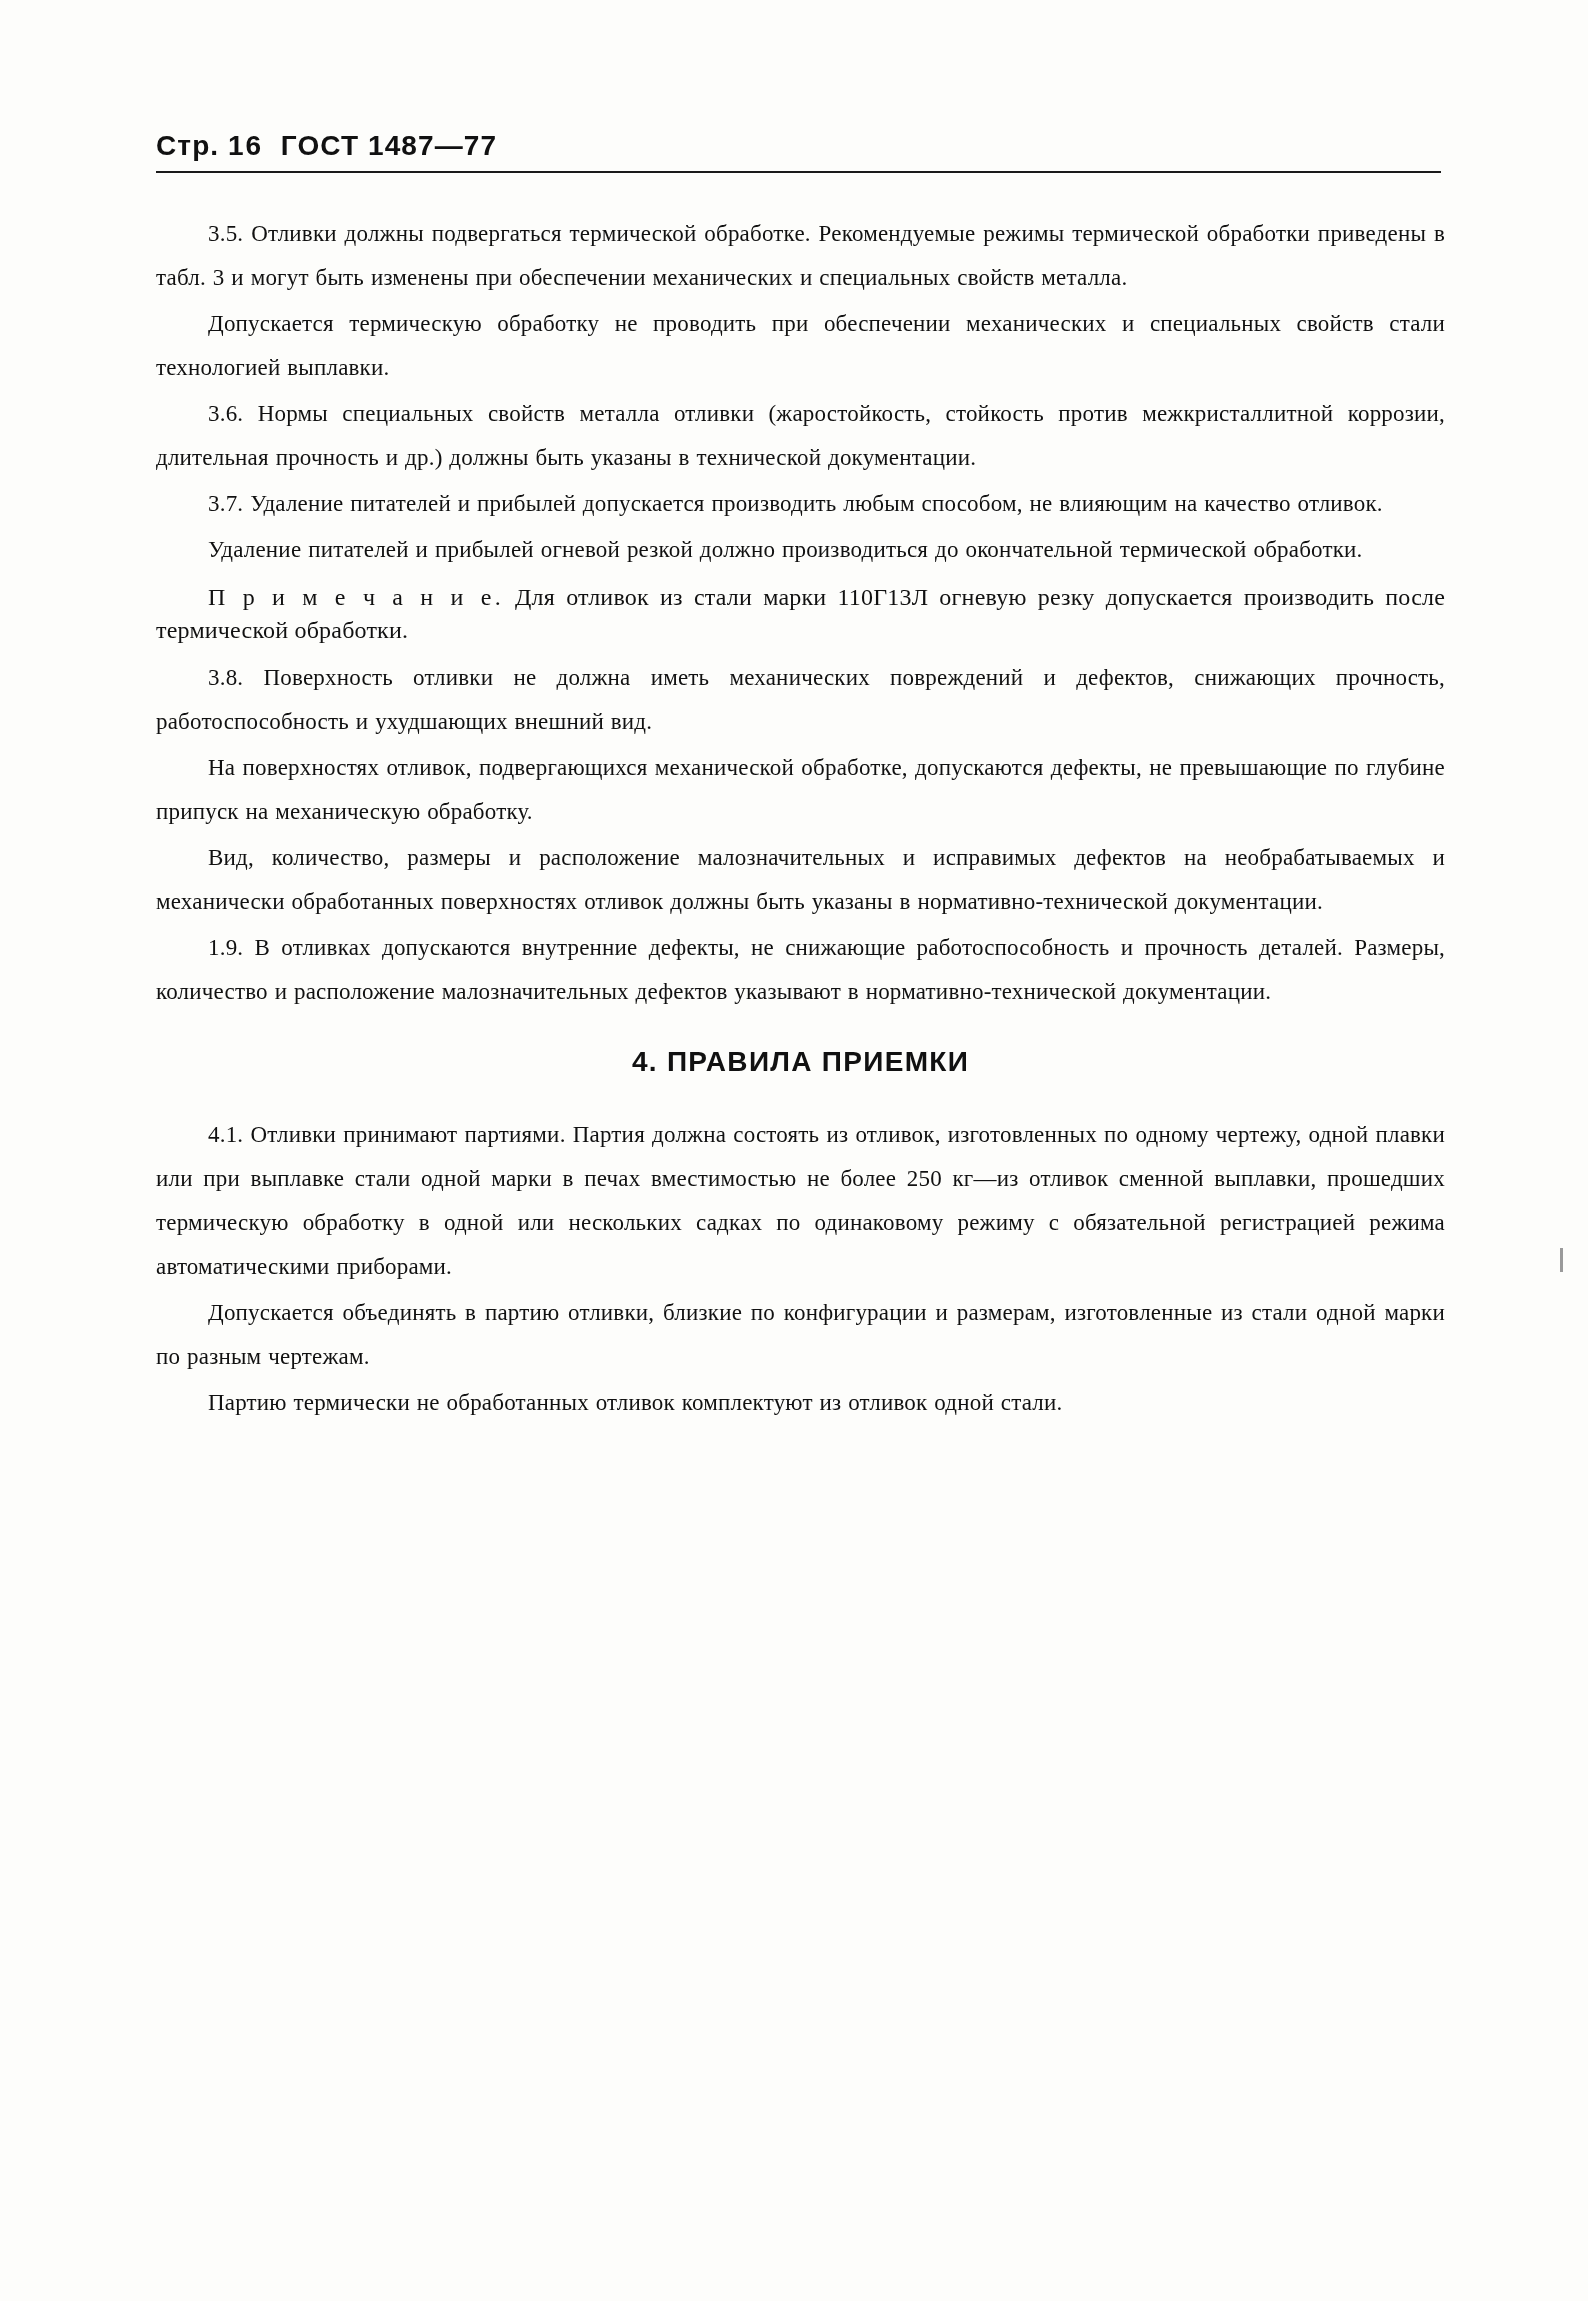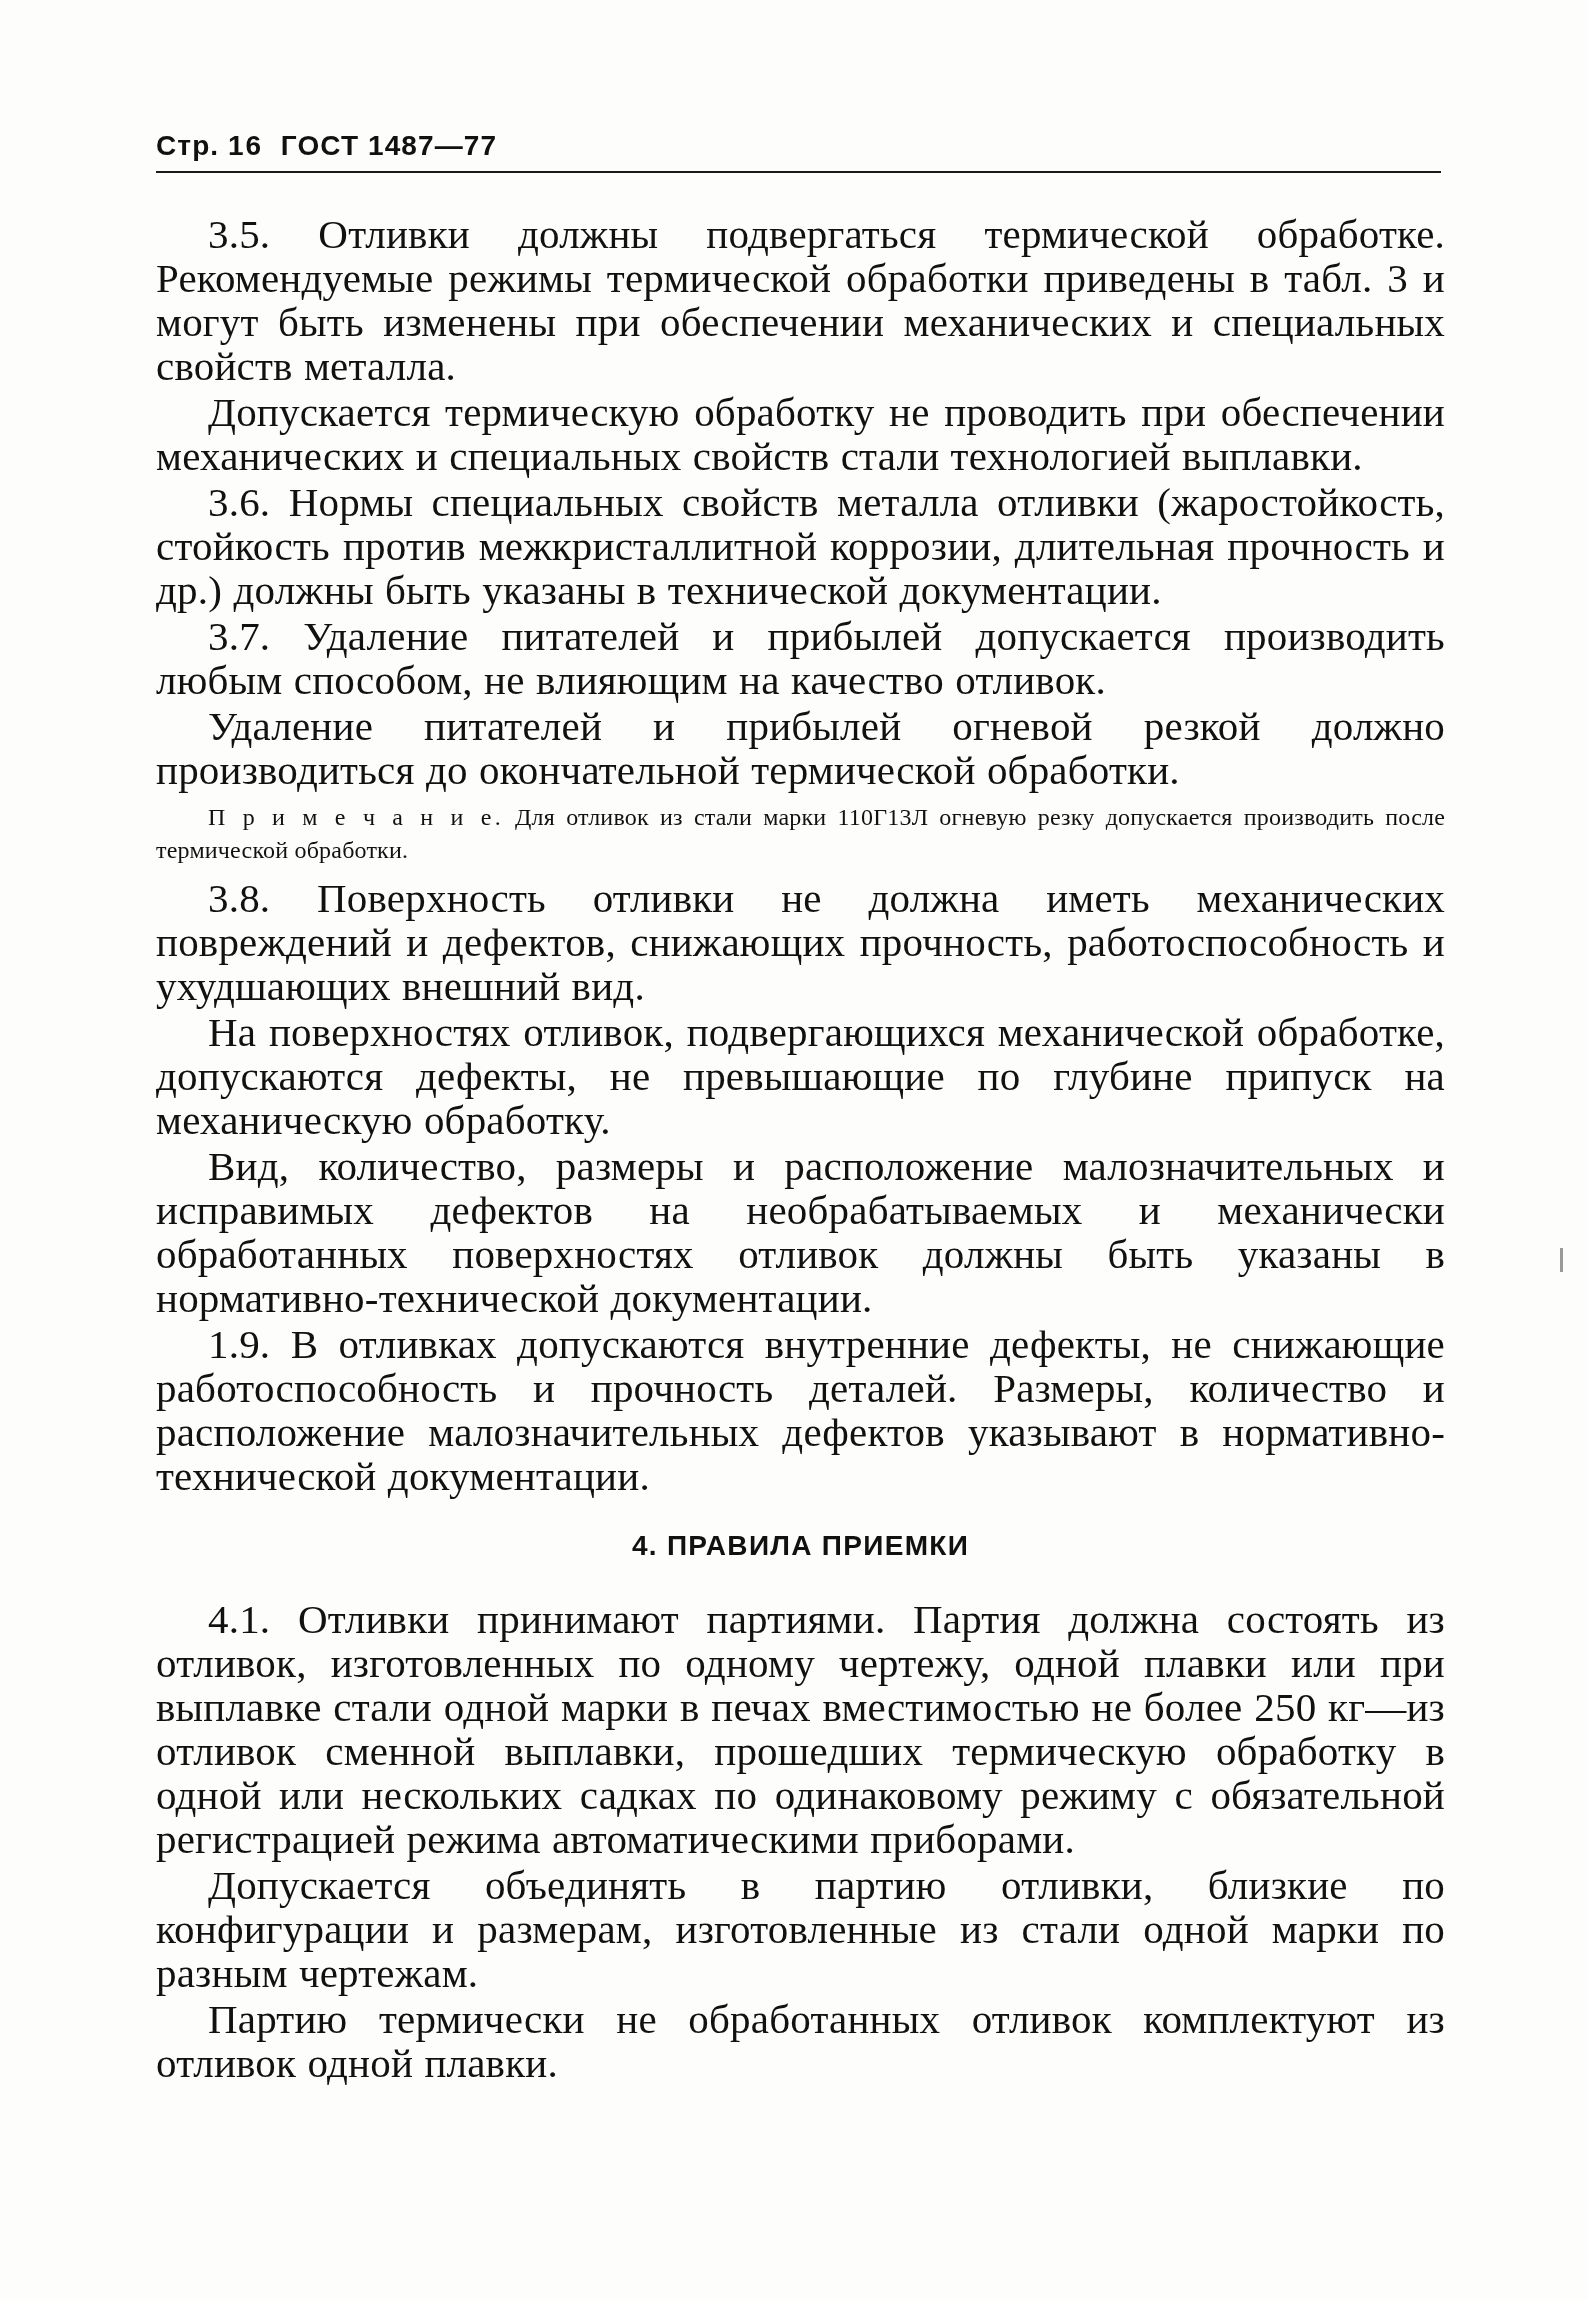--- a/index.html
+++ b/index.html
@@ -41,21 +41,21 @@
     margin-top: 36px;
   }
   .rule {
     border: none;
     border-top: 2.8px solid #1a1a1a;
     margin: 3.7px 0 39px 0;
     width: 1285px;
   }
   p.body-par {
     font-family: "Liberation Serif", serif;
-    font-size: 41px;
+    font-size: 23px;
     line-height: 44px;
     text-align: justify;
     margin: 0 0 1.9px 0;
     text-indent: 52px;
     word-spacing: 0.9px;
     letter-spacing: 0.2px;
   }
   p.note {
     font-family: "Liberation Serif", serif;
     font-size: 24px;
@@ -109,19 +109,19 @@
 
     <p class="body-par">3.8. Поверхность отливки не должна иметь механических повреждений и дефектов, снижающих прочность, работоспособность и ухудшающих внешний вид.</p>
     <p class="body-par">На поверхностях отливок, подвергающихся механической обработке, допускаются дефекты, не превышающие по глубине припуск на механическую обработку.</p>
     <p class="body-par">Вид, количество, размеры и расположение малозначительных и исправимых дефектов на необрабатываемых и механически обработанных поверхностях отливок должны быть указаны в нормативно-технической документации.</p>
     <p class="body-par">1.9. В отливках допускаются внутренние дефекты, не снижающие работоспособность и прочность деталей. Размеры, количество и расположение малозначительных дефектов указывают в нормативно-технической документации.</p>
 
     <h2 class="section-title">4. ПРАВИЛА ПРИЕМКИ</h2>
 
     <p class="body-par">4.1. Отливки принимают партиями. Партия должна состоять из отливок, изготовленных по одному чертежу, одной плавки или при выплавке стали одной марки в печах вместимостью не более 250 кг—из отливок сменной выплавки, прошедших термическую обработку в одной или нескольких садках по одинаковому режиму с обязательной регистрацией режима автоматическими приборами.</p>
     <p class="body-par">Допускается объединять в партию отливки, близкие по конфигурации и размерам, изготовленные из стали одной марки по разным чертежам.</p>
-    <p class="body-par">Партию термически не обработанных отливок комплектуют из отливок одной плавки.</p>
+    <p class="body-par">Партию термически не обработанных отливок комплектуют из отливок одной стали.</p>
 
   </div>
 
   <div class="tick"></div>
 </div>
 
 
 </body></html>

